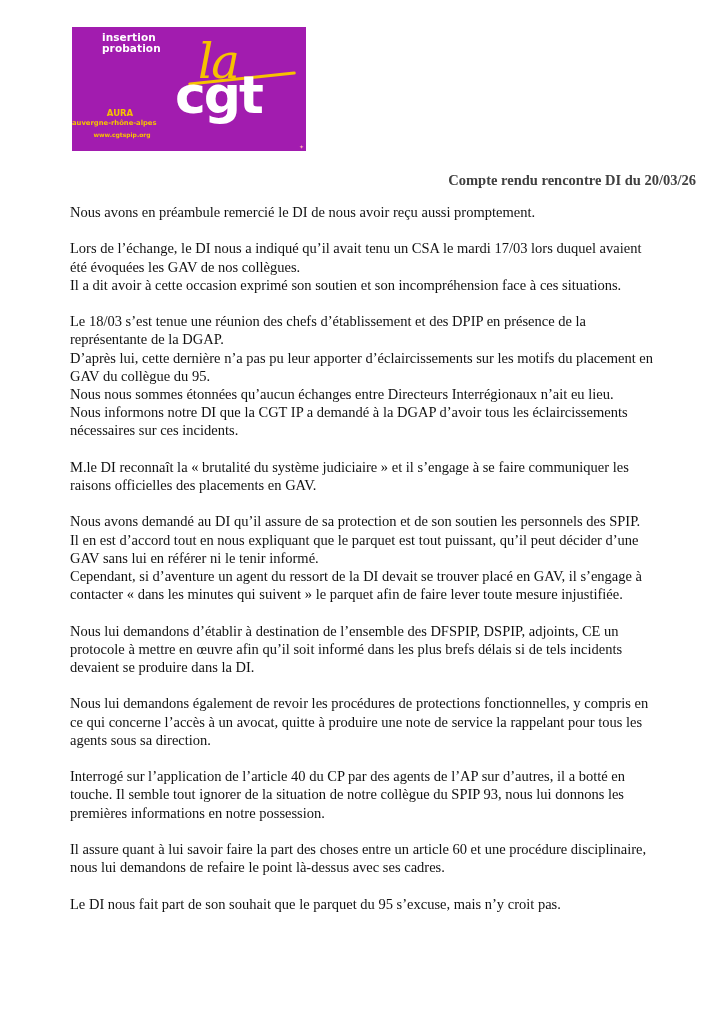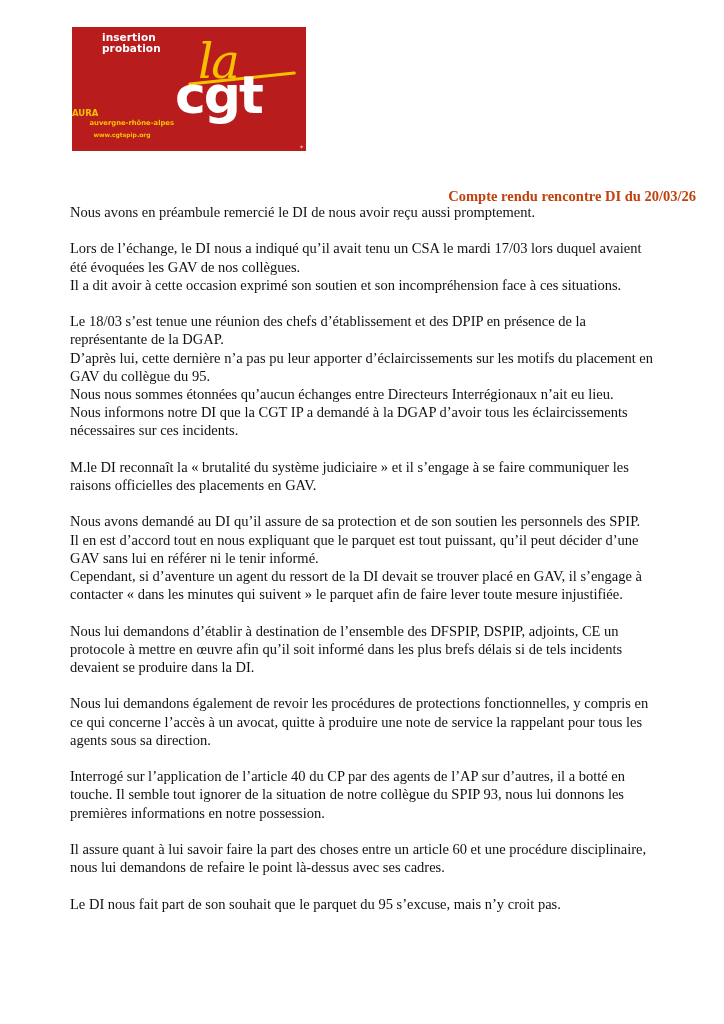--- a/index.html
+++ b/index.html
@@ -1,21 +1,21 @@
 <!DOCTYPE html>
 <html><head>
   <meta charset="utf-8">
   <style>
     html, body { margin: 0; padding: 0; background: #ffffff; }
     body { width: 724px; height: 1024px; position: relative; overflow: hidden; }
     .page { position: absolute; left: 0; top: 0; width: 724px; height: 1024px; background: #fff; }
 
     .logo {
       position: absolute; left: 72px; top: 27px; width: 234px; height: 124px;
-      background: #b91c1c; overflow: hidden;
+      background: #a21caf; overflow: hidden;
     }
     .logo .ins {
       position: absolute; left: 30px; top: 5px;
       font-family: "DejaVu Sans", sans-serif; font-weight: bold; font-size: 10.5px;
       line-height: 11px; color: #ffffff; letter-spacing: 0.1px;
     }
     .logo .la {
       position: absolute; left: 126px; top: 14px;
       font-family: "DejaVu Serif", serif; font-style: italic; font-size: 48px;
       line-height: 40px; color: #f6c200; letter-spacing: -2px;
@@ -23,43 +23,43 @@
     .logo .la-swoosh {
       position: absolute; left: 116px; top: 50px; width: 108px; height: 3px;
       background: #f6c200; transform: rotate(-6deg); border-radius: 2px;
     }
     .logo .cgt {
       position: absolute; left: 103px; top: 40px;
       font-family: "DejaVu Sans", sans-serif; font-weight: bold; font-size: 52px;
       line-height: 56px; color: #ffffff; letter-spacing: -2px;
     }
     .logo .aura {
-      position: absolute; left: 0; width: 96px; top: 81px; 
+      position: absolute; left: 0; width: 96px; top: 81px; text-align: center;
       font-family: "DejaVu Sans", sans-serif; font-weight: bold; font-size: 8.5px;
       line-height: 10px; color: #f6c200;
     }
     .logo .region {
-      position: absolute; left: 0; width: 102px; top: 92px; text-align: right;
+      position: absolute; left: 0; width: 102px; top: 92px; text-align: left;
       font-family: "DejaVu Sans", sans-serif; font-weight: bold; font-size: 6.8px;
       line-height: 9px; color: #f6c200;
     }
     .logo .url {
       position: absolute; left: 0; width: 100px; top: 104px; text-align: center;
       font-family: "DejaVu Sans", sans-serif; font-weight: bold; font-size: 6px;
       line-height: 8px; color: #f6c200;
     }
     .logo .mark {
       position: absolute; right: 2px; bottom: 1px; font-size: 6px; color: #ffb0b0;
       font-family: "DejaVu Sans", sans-serif;
     }
 
     .title {
-      position: absolute; right: 28px; top: 188px;
+      position: absolute; right: 28px; top: 172px;
       font-family: "Liberation Serif", serif; font-weight: bold; font-size: 14.5px;
-      color: #c2410c; white-space: nowrap;
+      color: #404040; white-space: nowrap;
     }
 
     .body-text {
       position: absolute; left: 70px; top: 203px; width: 620px;
       font-family: "Liberation Serif", serif; font-size: 14.5px; line-height: 18.2px;
       color: #111;
     }
     .body-text p { margin: 0 0 18.2px 0; }
     .body-text .ln { display: block; white-space: nowrap; }
   </style>

